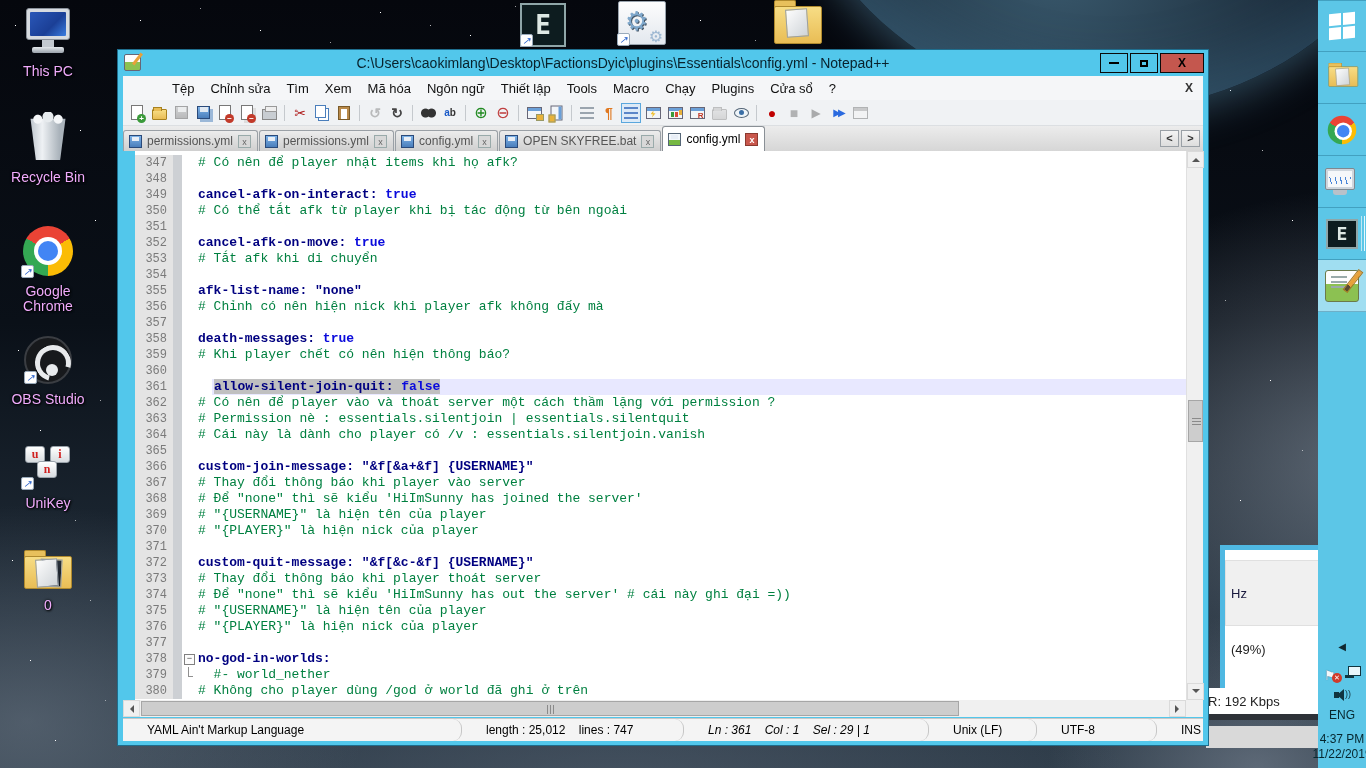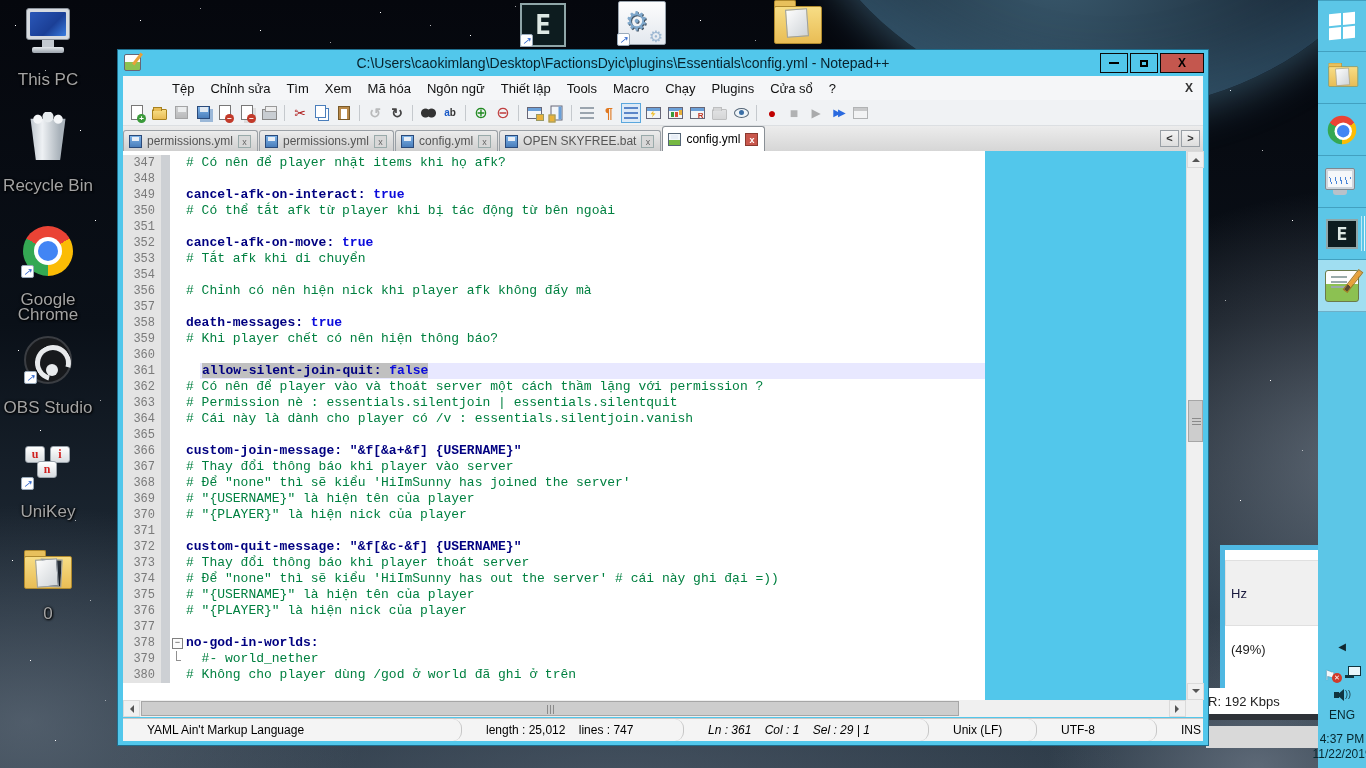--- a/index.html
+++ b/index.html
@@ -19,21 +19,21 @@
     260px 30px #fff,330px 42px rgba(255,255,255,.6),380px 12px #fff,430px 25px rgba(255,255,255,.7),470px 35px #fff,
     515px 6px rgba(255,255,255,.6),700px 20px #fff,755px 40px rgba(255,255,255,.6),820px 15px #fff,1230px 90px #fff,
     1262px 150px rgba(255,255,255,.7),1292px 220px #fff,1225px 300px rgba(255,255,255,.6),1270px 380px #fff,
     1302px 450px rgba(255,255,255,.6),1240px 500px #fff;}
   .earth{position:absolute;width:680px;height:680px;border-radius:50%;left:770px;top:-570px;z-index:1;
     background:radial-gradient(circle at 42% 78%, #3a5a6e 0%, #182634 42%, #0a1119 68%);
     box-shadow:0 0 42px 8px rgba(120,190,225,.35), inset 0 -30px 60px rgba(90,160,200,.25);}
 
   
   .dicon{position:absolute;width:96px;text-align:center;z-index:2;cursor:default;}
-  .dicon .dlabel{margin-top:12px;color:#a3a3a3;font-size:17px;line-height:15px;text-shadow:1px 1px 2px #000,0 0 3px #000;}
+  .dicon .dlabel{margin-top:4px;color:#f0abfc;font-size:14px;line-height:15px;text-shadow:1px 1px 2px #000,0 0 3px #000;}
   .art{position:relative;display:inline-block;}
   .shortcut{position:absolute;left:-2px;bottom:-2px;width:13px;height:13px;background:#fff;border:1px solid #9ab;
     font-size:10px;line-height:11px;color:#1a57c8;text-align:center;border-radius:2px;}
   
   .art-pc{width:52px;height:48px;}
   .art-pc .scr{position:absolute;left:4px;top:0;width:44px;height:32px;background:#d7dbe0;border:1px solid #8a919a;border-radius:3px;}
   .art-pc .scr::before{content:"";position:absolute;left:3px;top:3px;right:3px;bottom:3px;background:linear-gradient(135deg,#2a57b8,#1b3f96 60%,#3a7de0);border-radius:1px;}
   .art-pc .stand{position:absolute;left:20px;top:32px;width:12px;height:7px;background:#c3c9d0;}
   .art-pc .base{position:absolute;left:10px;top:39px;width:32px;height:6px;background:linear-gradient(#e4e8ec,#9aa2ab);border-radius:2px;}
   
@@ -165,21 +165,21 @@
   .tab.active{height:25px;background:#fff;color:#000;border-color:#8a9096;}
   .tab .ticon{width:13px;height:13px;position:relative;background:linear-gradient(#7eb3e8,#4a7ebb);border:1px solid #2a4a7a;}
   .tab .ticon::before{content:"";position:absolute;left:2px;top:1px;width:7px;height:4px;background:#e8eef6;}
   .tab.active .ticon{background:linear-gradient(#f2f7fb 0 55%,#76b843 55%);border-color:#567;}
   .tab .tclose{width:13px;height:13px;font-size:9px;line-height:12px;text-align:center;color:#666;background:#d8d8d8;border:1px solid #9aa;cursor:pointer;}
   .tab.active .tclose{background:#c9574c;border-color:#8b3a30;color:#fff;font-weight:bold;}
   .tab-arrows{position:absolute;right:3px;top:4px;display:flex;gap:2px;}
   .tab-arrows span{width:19px;height:17px;background:linear-gradient(#f4f4f4,#ddd);border:1px solid #9aa0a6;font-size:11px;font-weight:bold;color:#333;text-align:center;line-height:15px;cursor:pointer;}
 
   
-  .editor{position:absolute;left:5px;top:101px;width:862px;height:549px;background:#fff;overflow:hidden;padding-top:4px;
+  .editor{position:absolute;left:17px;top:101px;width:1058px;height:549px;background:#fff;overflow:hidden;padding-top:4px;
     font-family:"Liberation Mono","DejaVu Sans Mono",monospace;font-size:13px;}
   .ed-row{display:flex;height:16px;line-height:16px;white-space:pre;}
   .ed-num{width:38px;background:#e4e4e4;color:#7a7a7a;text-align:right;padding-right:6px;font-size:12px;flex:none;}
   .ed-mark{width:9px;background:#cdd0d4;flex:none;}
   .ed-fold{width:14px;background:#fff;flex:none;position:relative;}
   .ed-fold.fm::before{content:"−";position:absolute;left:2px;top:3px;width:9px;height:9px;border:1px solid #808080;background:#fcfcfc;color:#444;
     font-size:9px;line-height:8px;text-align:center;}
   .ed-fold.fl::before{content:"";position:absolute;left:6px;top:0;width:1px;height:9px;background:#909090;}
   .ed-fold.fl::after{content:"";position:absolute;left:6px;top:9px;width:5px;height:1px;background:#909090;}
   .ed-code{flex:1;padding-left:2px;color:#000;}
@@ -426,20 +426,21 @@
   </div>
   <div class="editor" id="editor">
       <div class="ed-row"><span class="ed-num">347</span><span class="ed-mark"></span><span class="ed-fold"></span><span class="ed-code"><span class="t-c"># Có nên để player nhặt items khi họ afk?</span></span></div>
       <div class="ed-row"><span class="ed-num">348</span><span class="ed-mark"></span><span class="ed-fold"></span><span class="ed-code"></span></div>
       <div class="ed-row"><span class="ed-num">349</span><span class="ed-mark"></span><span class="ed-fold"></span><span class="ed-code"><span class="t-k">cancel-afk-on-interact:</span><span class="t-p"> </span><span class="t-w">true</span></span></div>
       <div class="ed-row"><span class="ed-num">350</span><span class="ed-mark"></span><span class="ed-fold"></span><span class="ed-code"><span class="t-c"># Có thể tắt afk từ player khi bị tác động từ bên ngoài</span></span></div>
       <div class="ed-row"><span class="ed-num">351</span><span class="ed-mark"></span><span class="ed-fold"></span><span class="ed-code"></span></div>
       <div class="ed-row"><span class="ed-num">352</span><span class="ed-mark"></span><span class="ed-fold"></span><span class="ed-code"><span class="t-k">cancel-afk-on-move:</span><span class="t-p"> </span><span class="t-w">true</span></span></div>
       <div class="ed-row"><span class="ed-num">353</span><span class="ed-mark"></span><span class="ed-fold"></span><span class="ed-code"><span class="t-c"># Tắt afk khi di chuyển</span></span></div>
       <div class="ed-row"><span class="ed-num">354</span><span class="ed-mark"></span><span class="ed-fold"></span><span class="ed-code"></span></div>
+      <div class="ed-row"><span class="ed-num">355</span><span class="ed-mark"></span><span class="ed-fold"></span><span class="ed-code"><span class="t-k">afk-list-name:</span><span class="t-p"> </span><span class="t-k">"none"</span></span></div>
       <div class="ed-row"><span class="ed-num">356</span><span class="ed-mark"></span><span class="ed-fold"></span><span class="ed-code"><span class="t-c"># Chỉnh có nên hiện nick khi player afk không đấy mà</span></span></div>
       <div class="ed-row"><span class="ed-num">357</span><span class="ed-mark"></span><span class="ed-fold"></span><span class="ed-code"></span></div>
       <div class="ed-row"><span class="ed-num">358</span><span class="ed-mark"></span><span class="ed-fold"></span><span class="ed-code"><span class="t-k">death-messages:</span><span class="t-p"> </span><span class="t-w">true</span></span></div>
       <div class="ed-row"><span class="ed-num">359</span><span class="ed-mark"></span><span class="ed-fold"></span><span class="ed-code"><span class="t-c"># Khi player chết có nên hiện thông báo?</span></span></div>
       <div class="ed-row"><span class="ed-num">360</span><span class="ed-mark"></span><span class="ed-fold"></span><span class="ed-code"></span></div>
       <div class="ed-row cur"><span class="ed-num">361</span><span class="ed-mark"></span><span class="ed-fold"></span><span class="ed-code"><span class="t-k sel">allow-silent-join-quit:</span><span class="t-p sel"> </span><span class="t-w sel">false</span></span></div>
       <div class="ed-row"><span class="ed-num">362</span><span class="ed-mark"></span><span class="ed-fold"></span><span class="ed-code"><span class="t-c"># Có nên để player vào và thoát server một cách thầm lặng với permission ?</span></span></div>
       <div class="ed-row"><span class="ed-num">363</span><span class="ed-mark"></span><span class="ed-fold"></span><span class="ed-code"><span class="t-c"># Permission nè : essentials.silentjoin | essentials.silentquit</span></span></div>
       <div class="ed-row"><span class="ed-num">364</span><span class="ed-mark"></span><span class="ed-fold"></span><span class="ed-code"><span class="t-c"># Cái này là dành cho player có /v : essentials.silentjoin.vanish</span></span></div>
       <div class="ed-row"><span class="ed-num">365</span><span class="ed-mark"></span><span class="ed-fold"></span><span class="ed-code"></span></div>

